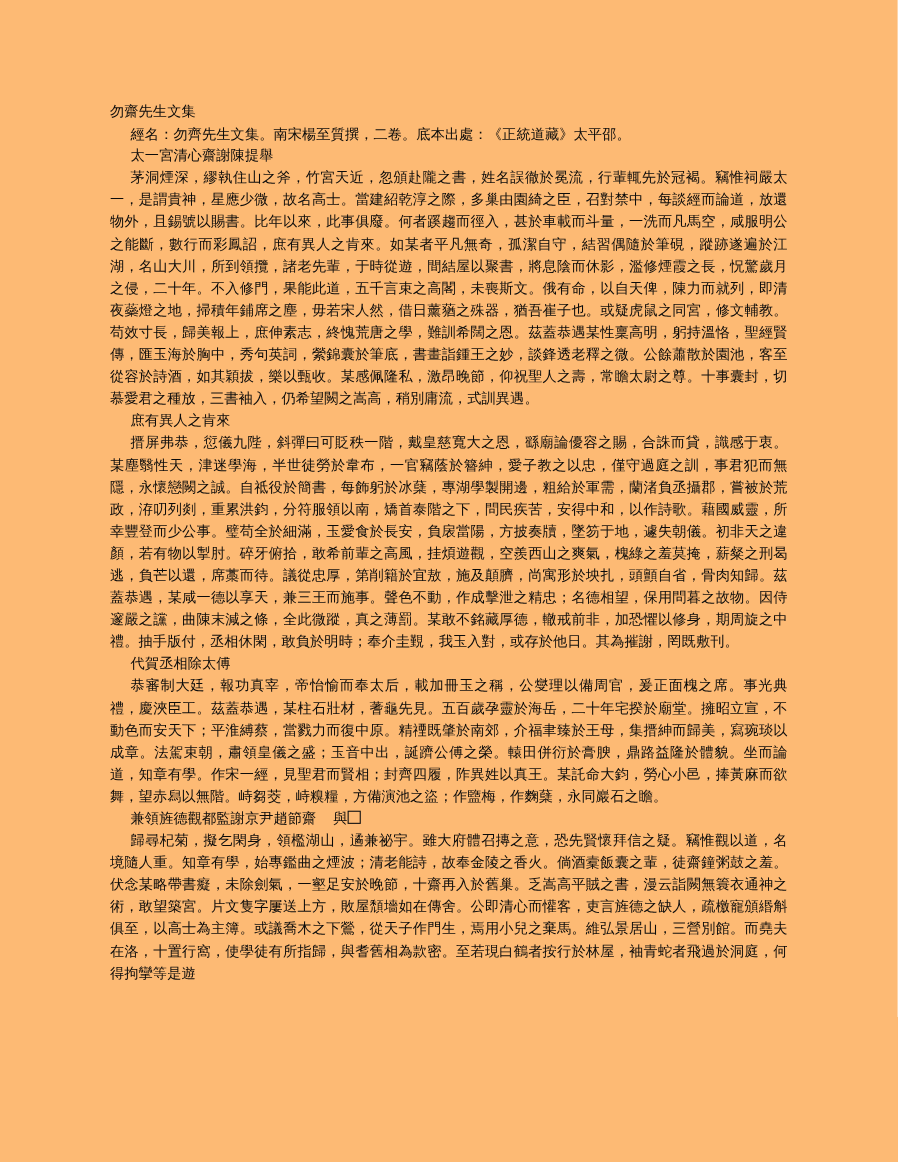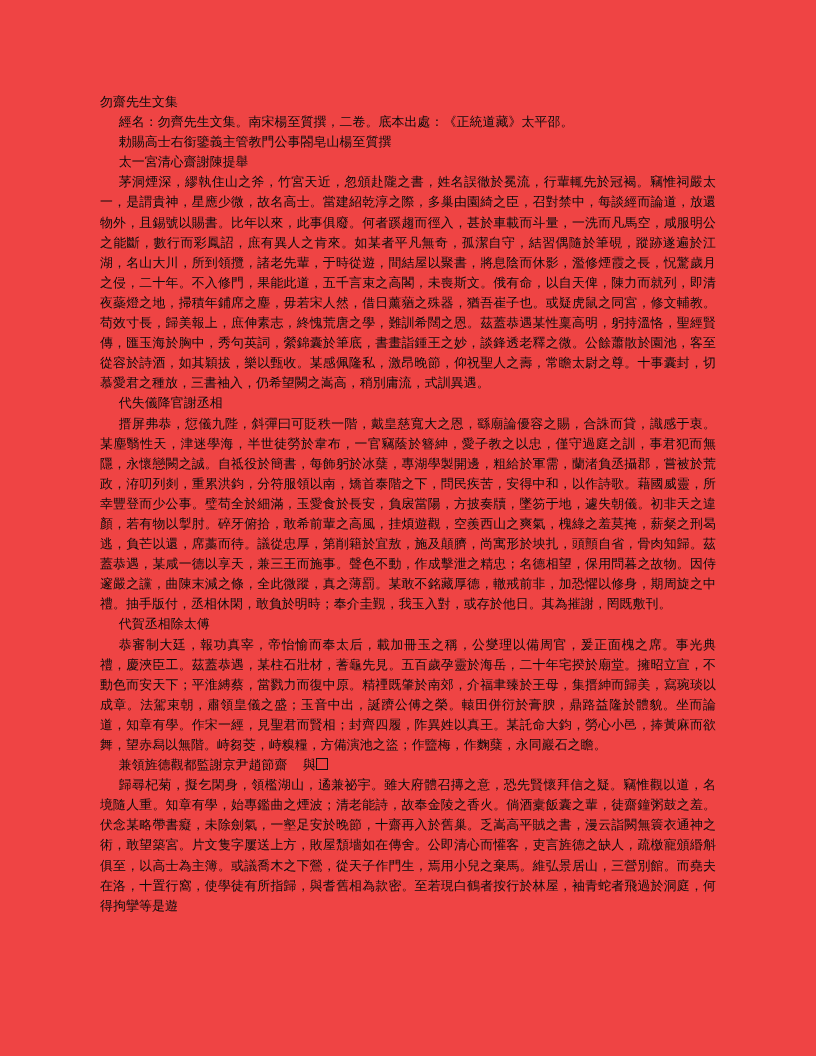--- a/index.html
+++ b/index.html
@@ -13,21 +13,21 @@
     height: 1056px;
     overflow: hidden;
     font-family: "DejaVu Sans", "Liberation Sans", sans-serif;
     color: #000000;
   }
   .page {
     box-sizing: border-box;
     width: 816px;
     height: 1056px;
     padding: 92px 100px 0 100px;
-    background: #ef4444;
+    background: #fdba74;
   }
   .doc {
     font-size: 12.9px;
     line-height: 20.1px;
     text-align: justify;
     text-justify: inter-character;
     letter-spacing: 0.1px;
     color: #0b0b0b;
   }
   
@@ -67,26 +67,25 @@
 </style>
 </head>
 <body>
 
 <div class="page">
   <div class="doc">
 
     <p class="line-flush">勿齋先生文集</p>
 
     <p class="line-indent1">經名：勿齊先生文集。南宋楊至質撰，二卷。底本出處：《正統道藏》太平邵。</p>
-    <p class="line-indent1">勅賜高士右銜鑒義主管教門公事閤皂山楊至質撰</p>
 
     <p class="heading">太一宮清心齋謝陳提舉</p>
     <p class="para">茅洞煙深，繆執住山之斧，竹宮天近，忽頒赴隴之書，姓名誤徹於冕流，行輩輒先於冠褐。竊惟祠嚴太一，是謂貴神，星應少微，故名高士。當建紹乾淳之際，多巢由園綺之臣，召對禁中，每談經而論道，放還物外，且錫號以賜書。比年以來，此事俱廢。何者蹊趨而徑入，甚於車載而斗量，一洗而凡馬空，咸服明公之能斷，數行而彩鳳詔，庶有異人之肯來。如某者平凡無奇，孤潔自守，結習偶隨於筆硯，蹤跡遂遍於江湖，名山大川，所到領攬，諸老先輩，于時從遊，間結屋以聚書，將息陰而休影，濫修煙霞之長，怳驚歲月之侵，二十年。不入修門，果能此道，五千言束之高閣，未喪斯文。俄有命，以自天俾，陳力而就列，即清夜蘂燈之地，掃積年鋪席之塵，毋若宋人然，借日薰蕕之殊器，猶吾崔子也。或疑虎鼠之同宮，修文輔教。苟效寸長，歸美報上，庶伸素志，終愧荒唐之學，難訓希闊之恩。茲蓋恭遇某性稟高明，躬持溫恪，聖經賢傳，匯玉海於胸中，秀句英詞，縈錦囊於筆底，書畫詣鍾王之妙，談鋒透老釋之微。公餘蕭散於園池，客至從容於詩酒，如其穎拔，樂以甄收。某感佩隆私，激昂晚節，仰祝聖人之壽，常瞻太尉之尊。十事囊封，切慕愛君之種放，三書袖入，仍希望闕之嵩高，稍別庸流，式訓異遇。</p>
 
-    <p class="heading">代失儀降官謝丞相</p>
+    <p class="heading">庶有異人之肯來</p>
     <p class="para">搢屏弗恭，愆儀九陛，斜彈曰可貶秩一階，戴皇慈寬大之恩，繇廟論優容之賜，合誅而貸，識感于衷。某塵翳性天，津迷學海，半世徒勞於韋布，一官竊蔭於簪紳，愛子教之以忠，僅守過庭之訓，事君犯而無隱，永懷戀闕之誠。自祗役於簡書，每飾躬於冰蘖，專湖學製開邊，粗給於軍需，蘭渚負丞攝郡，嘗被於荒政，洊叨列剡，重累洪鈞，分符服領以南，矯首泰階之下，問民疾苦，安得中和，以作詩歌。藉國威靈，所幸豐登而少公事。璧苟全於細滿，玉愛食於長安，負扆當陽，方披奏牘，墜笏于地，遽失朝儀。初非天之違顏，若有物以掣肘。碎牙俯拾，敢希前輩之高風，挂煩遊觀，空羨西山之爽氣，槐綠之羞莫掩，薪粲之刑曷逃，負芒以還，席藁而待。議從忠厚，第削籍於宜敖，施及顛臍，尚寓形於坱扎，頭顫自省，骨肉知歸。茲蓋恭遇，某咸一德以享天，兼三王而施事。聲色不動，作成擊泄之精忠；名德相望，保用問暮之故物。因侍邃嚴之讜，曲陳末減之條，全此微蹤，真之薄罰。某敢不銘藏厚德，轍戒前非，加恐懼以修身，期周旋之中禮。抽手版付，丞相休閑，敢負於明時；奉介圭覲，我玉入對，或存於他日。其為摧謝，罔既敷刊。</p>
 
     <p class="heading">代賀丞相除太傅</p>
     <p class="para">恭審制大廷，報功真宰，帝怡愉而奉太后，載加冊玉之稱，公燮理以備周官，爰正面槐之席。事光典禮，慶浹臣工。茲蓋恭遇，某柱石壯材，蓍龜先見。五百歲孕靈於海岳，二十年宅揆於廟堂。擁昭立宣，不動色而安天下；平淮縛蔡，當戮力而復中原。精禋既肇於南郊，介福聿臻於王母，集搢紳而歸美，寫琬琰以成章。法駕束朝，肅領皇儀之盛；玉音中出，誕躋公傅之榮。轅田併衍於膏腴，鼎路益隆於體貌。坐而論道，知章有學。作宋一經，見聖君而賢相；封齊四履，阼異姓以真王。某託命大鈞，勞心小邑，捧黃麻而欲舞，望赤舄以無階。峙芻茭，峙糗糧，方備演池之盜；作盬梅，作麴蘖，永同巖石之瞻。</p>
 
     <p class="heading"><span>兼領旌德觀都監謝京尹趙節齋</span><span class="gap"></span><span>與</span><span class="missing-box"></span></p>
     <p class="para">歸尋杞菊，擬乞閑身，領檻湖山，遹兼祕宇。雖大府體召摶之意，恐先賢懷拜信之疑。竊惟觀以道，名境隨人重。知章有學，始專鑑曲之煙波；清老能詩，故奉金陵之香火。倘酒槖飯囊之輩，徒齋鐘粥鼓之羞。伏念某略帶書癡，未除劍氣，一壑足安於晚節，十齋再入於舊巢。乏嵩高平賊之書，漫云詣闕無簑衣通神之術，敢望築宮。片文隻字屢送上方，敗屋頹墻如在傳舍。公即清心而懽客，吏言旌德之缺人，疏檄寵頒緡斛俱至，以高士為主簿。或議喬木之下鶯，從天子作門生，焉用小兒之棄馬。維弘景居山，三營別館。而堯夫在洛，十置行窩，使學徒有所指歸，與耆舊相為款密。至若現白鶴者按行於林屋，袖青蛇者飛過於洞庭，何得拘攣等是遊</p>
 
   </div>
 </div>

